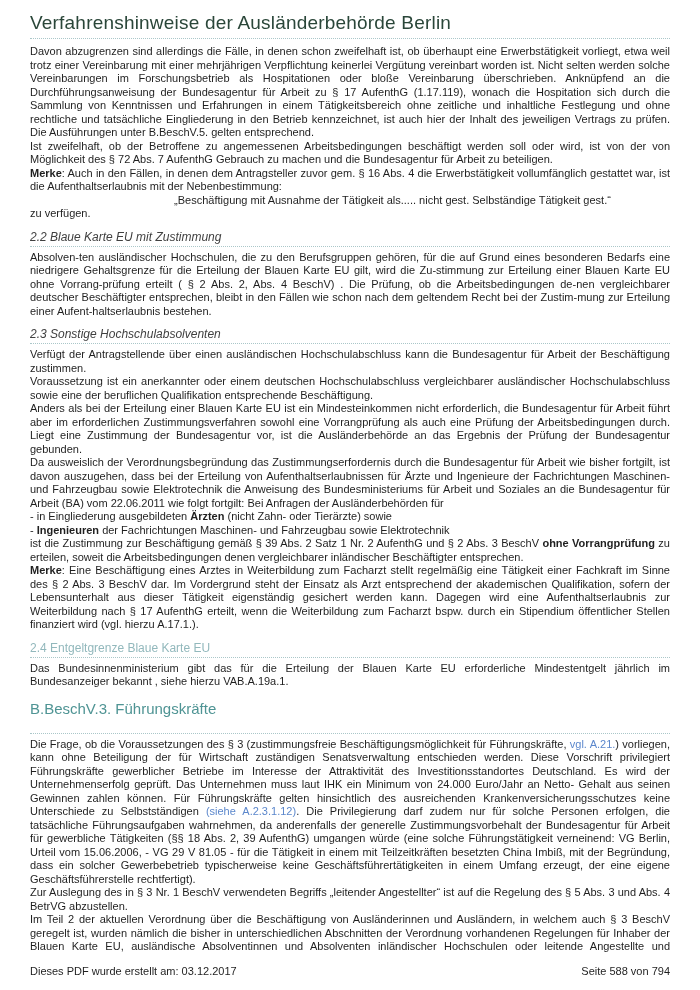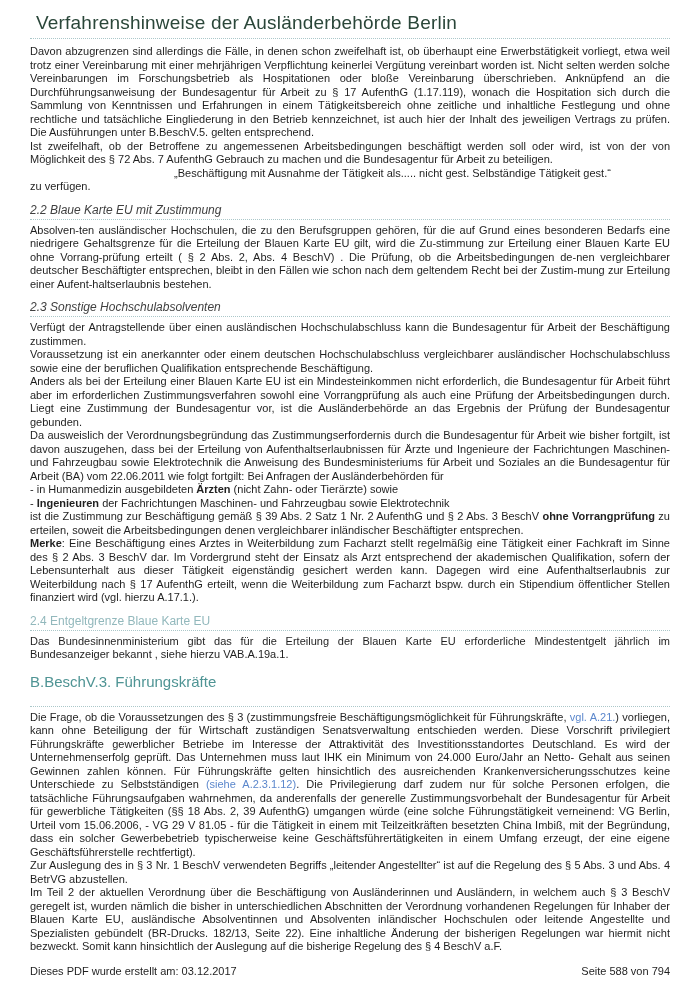--- a/index.html
+++ b/index.html
@@ -8,21 +8,21 @@
     background: #ffffff;
     font-family: "Liberation Sans", "DejaVu Sans", sans-serif;
     color: #1f1f1f;
     position: relative;
     overflow: hidden;
   }
   .page { padding: 10px 30px 0 30px; }
   .content { height: 944px; overflow: hidden; }
 
   h1.doc-title {
-    margin: 2px 0 0 6px;
+    margin: 2px 0 0 0;
     font-size: 19px;
     font-weight: 400;
     color: #2a4639;
     letter-spacing: 0.2px;
   }
   .rule {
     border: 0;
     border-bottom: 1px dotted #aac7c9;
     height: 0;
     margin: 4px 0 6px 0;
@@ -76,34 +76,35 @@
 <body>
 
 <div class="page">
   <div class="content">
 
     <h1 class="doc-title">Verfahrenshinweise der Ausländerbehörde Berlin</h1>
     <div class="rule"></div>
 
     <p class="body">Davon abzugrenzen sind allerdings die Fälle, in denen schon zweifelhaft ist, ob überhaupt eine Erwerbstätigkeit vorliegt, etwa weil trotz einer Vereinbarung mit einer mehrjährigen Verpflichtung keinerlei Vergütung vereinbart worden ist. Nicht selten werden solche Vereinbarungen im Forschungsbetrieb als Hospitationen oder bloße Vereinbarung überschrieben. Anknüpfend an die Durchführungsanweisung der Bundesagentur für Arbeit zu § 17 AufenthG (1.17.119), wonach die Hospitation sich durch die Sammlung von Kenntnissen und Erfahrungen in einem Tätigkeitsbereich ohne zeitliche und inhaltliche Festlegung und ohne rechtliche und tatsächliche Eingliederung in den Betrieb kennzeichnet, ist auch hier der Inhalt des jeweiligen Vertrags zu prüfen. Die Ausführungen unter B.BeschV.5. gelten entsprechend.</p>
     <p class="body">Ist zweifelhaft, ob der Betroffene zu angemessenen Arbeitsbedingungen beschäftigt werden soll oder wird, ist von der von Möglichkeit des § 72 Abs. 7 AufenthG Gebrauch zu machen und die Bundesagentur für Arbeit zu beteiligen.</p>
+    <p class="body"><span class="b">Merke</span><span>: Auch in den Fällen, in denen dem Antragsteller zuvor gem. § 16 Abs. 4 die Erwerbstätigkeit vollumfänglich gestattet war, ist die Aufenthaltserlaubnis mit der Nebenbestimmung:</span></p>
     <p class="body quote">„Beschäftigung mit Ausnahme der Tätigkeit als..... nicht gest. Selbständige Tätigkeit gest.“</p>
     <p class="body">zu verfügen.</p>
 
     <h2 class="sec">2.2 Blaue Karte EU mit Zustimmung</h2>
     <div class="rule h-rule"></div>
     <p class="body">Absolven-ten ausländischer Hochschulen, die zu den Berufsgruppen gehören, für die auf Grund eines besonderen Bedarfs eine niedrigere Gehaltsgrenze für die Erteilung der Blauen Karte EU gilt, wird die Zu-stimmung zur Erteilung einer Blauen Karte EU ohne Vorrang-prüfung erteilt ( § 2 Abs. 2, Abs. 4 BeschV) . Die Prüfung, ob die Arbeitsbedingungen de-nen vergleichbarer deutscher Beschäftigter entsprechen, bleibt in den Fällen wie schon nach dem geltendem Recht bei der Zustim-mung zur Erteilung einer Aufent-haltserlaubnis bestehen.</p>
 
     <h2 class="sec">2.3 Sonstige Hochschulabsolventen</h2>
     <div class="rule h-rule"></div>
     <p class="body">Verfügt der Antragstellende über einen ausländischen Hochschulabschluss kann die Bundesagentur für Arbeit der Beschäftigung zustimmen.</p>
     <p class="body">Voraussetzung ist ein anerkannter oder einem deutschen Hochschulabschluss vergleichbarer ausländischer Hochschulabschluss sowie eine der beruflichen Qualifikation entsprechende Beschäftigung.</p>
     <p class="body">Anders als bei der Erteilung einer Blauen Karte EU ist ein Mindesteinkommen nicht erforderlich, die Bundesagentur für Arbeit führt aber im erforderlichen Zustimmungsverfahren sowohl eine Vorrangprüfung als auch eine Prüfung der Arbeitsbedingungen durch. Liegt eine Zustimmung der Bundesagentur vor, ist die Ausländerbehörde an das Ergebnis der Prüfung der Bundesagentur gebunden.</p>
     <p class="body">Da ausweislich der Verordnungsbegründung das Zustimmungserfordernis durch die Bundesagentur für Arbeit wie bisher fortgilt, ist davon auszugehen, dass bei der Erteilung von Aufenthaltserlaubnissen für Ärzte und Ingenieure der Fachrichtungen Maschinen- und Fahrzeugbau sowie Elektrotechnik die Anweisung des Bundesministeriums für Arbeit und Soziales an die Bundesagentur für Arbeit (BA) vom 22.06.2011 wie folgt fortgilt: Bei Anfragen der Ausländerbehörden für</p>
-    <p class="body gap"><span>- in Humanmedizin ausgebildeten </span><span class="b">Ärzten</span><span> (nicht Zahn- oder Tierärzte) sowie</span></p>
+    <p class="body gap"><span>- in Eingliederung ausgebildeten </span><span class="b">Ärzten</span><span> (nicht Zahn- oder Tierärzte) sowie</span></p>
     <p class="body gap"><span>- </span><span class="b">Ingenieuren</span><span> der Fachrichtungen Maschinen- und Fahrzeugbau sowie Elektrotechnik</span></p>
     <p class="body gap"><span>ist die Zustimmung zur Beschäftigung gemäß § 39 Abs. 2 Satz 1 Nr. 2 AufenthG und § 2 Abs. 3 BeschV </span><span class="b">ohne Vorrangprüfung</span><span> zu erteilen, soweit die Arbeitsbedingungen denen vergleichbarer inländischer Beschäftigter entsprechen.</span></p>
     <p class="body"><span class="b">Merke</span><span>: Eine Beschäftigung eines Arztes in Weiterbildung zum Facharzt stellt regelmäßig eine Tätigkeit einer Fachkraft im Sinne des § 2 Abs. 3 BeschV dar. Im Vordergrund steht der Einsatz als Arzt entsprechend der akademischen Qualifikation, sofern der Lebensunterhalt aus dieser Tätigkeit eigenständig gesichert werden kann. Dagegen wird eine Aufenthaltserlaubnis zur Weiterbildung nach § 17 AufenthG erteilt, wenn die Weiterbildung zum Facharzt bspw. durch ein Stipendium öffentlicher Stellen finanziert wird (vgl. hierzu A.17.1.).</span></p>
 
     <h2 class="sec sec-light">2.4 Entgeltgrenze Blaue Karte EU</h2>
     <div class="rule h-rule"></div>
     <p class="body">Das Bundesinnenministerium gibt das für die Erteilung der Blauen Karte EU erforderliche Mindestentgelt jährlich im Bundesanzeiger bekannt , siehe hierzu VAB.A.19a.1.</p>
 
     <h2 class="chapter">B.BeschV.3. Führungskräfte</h2>
     <div class="rule h-rule"></div>

